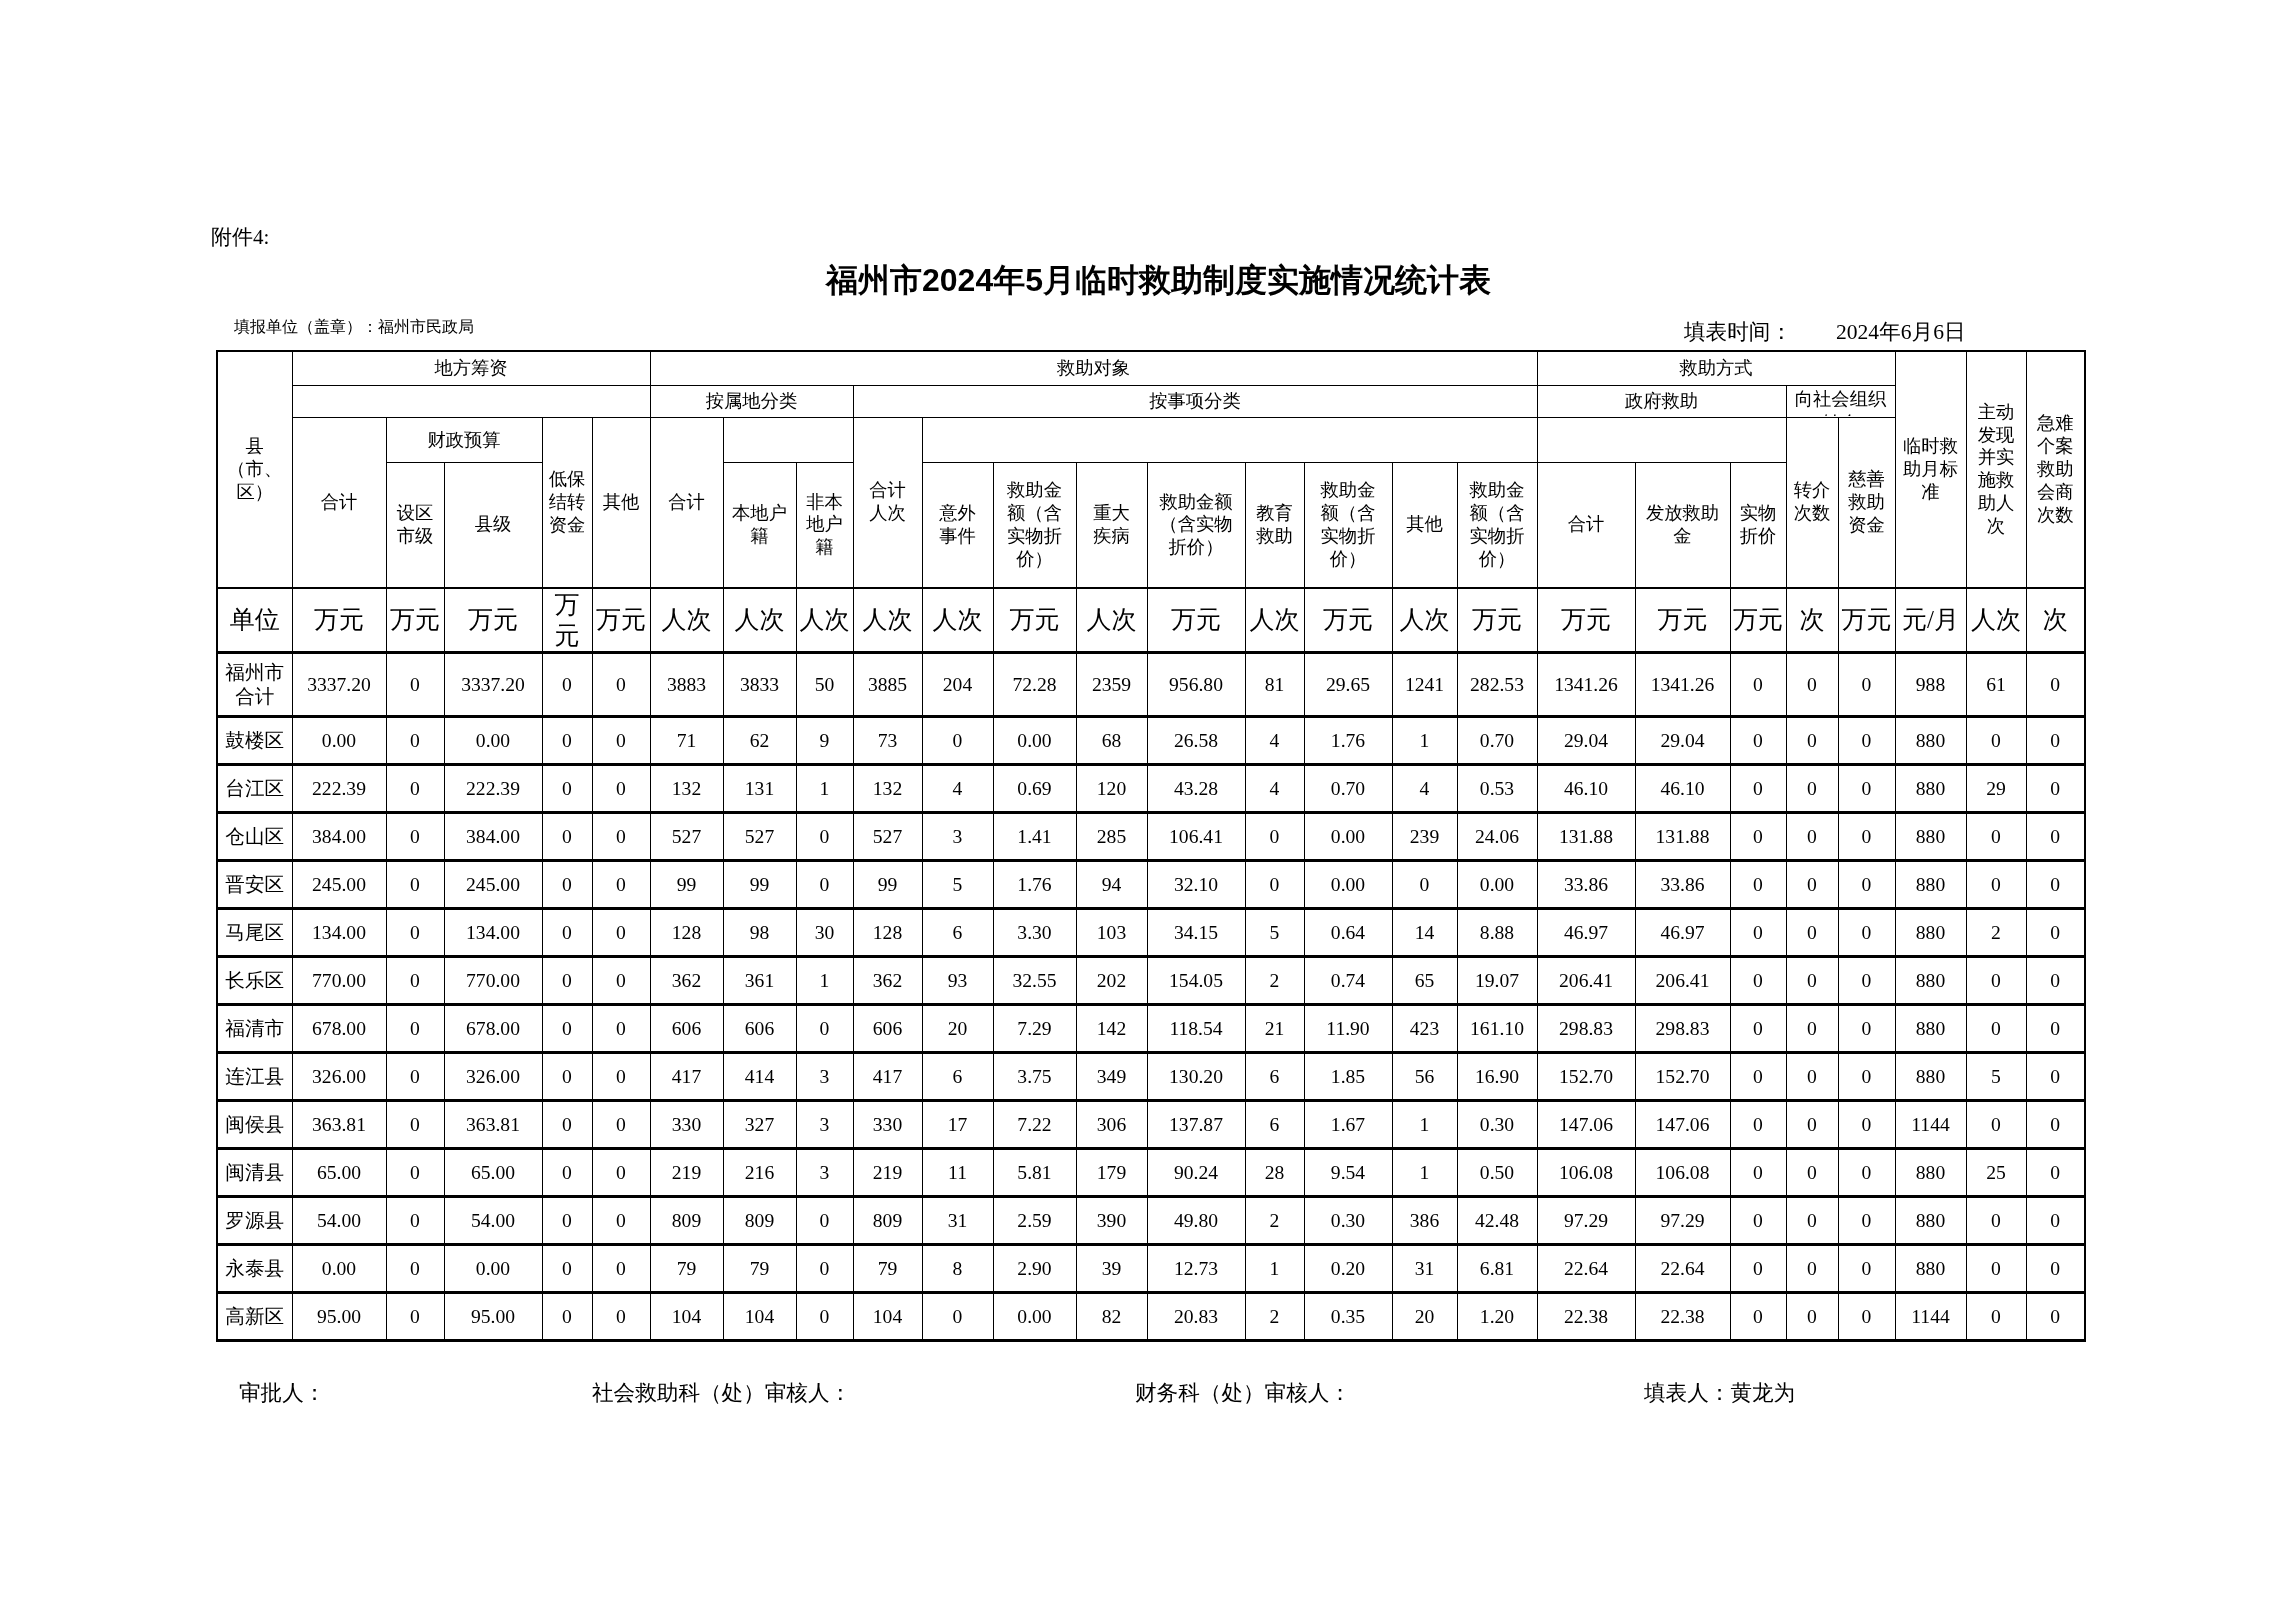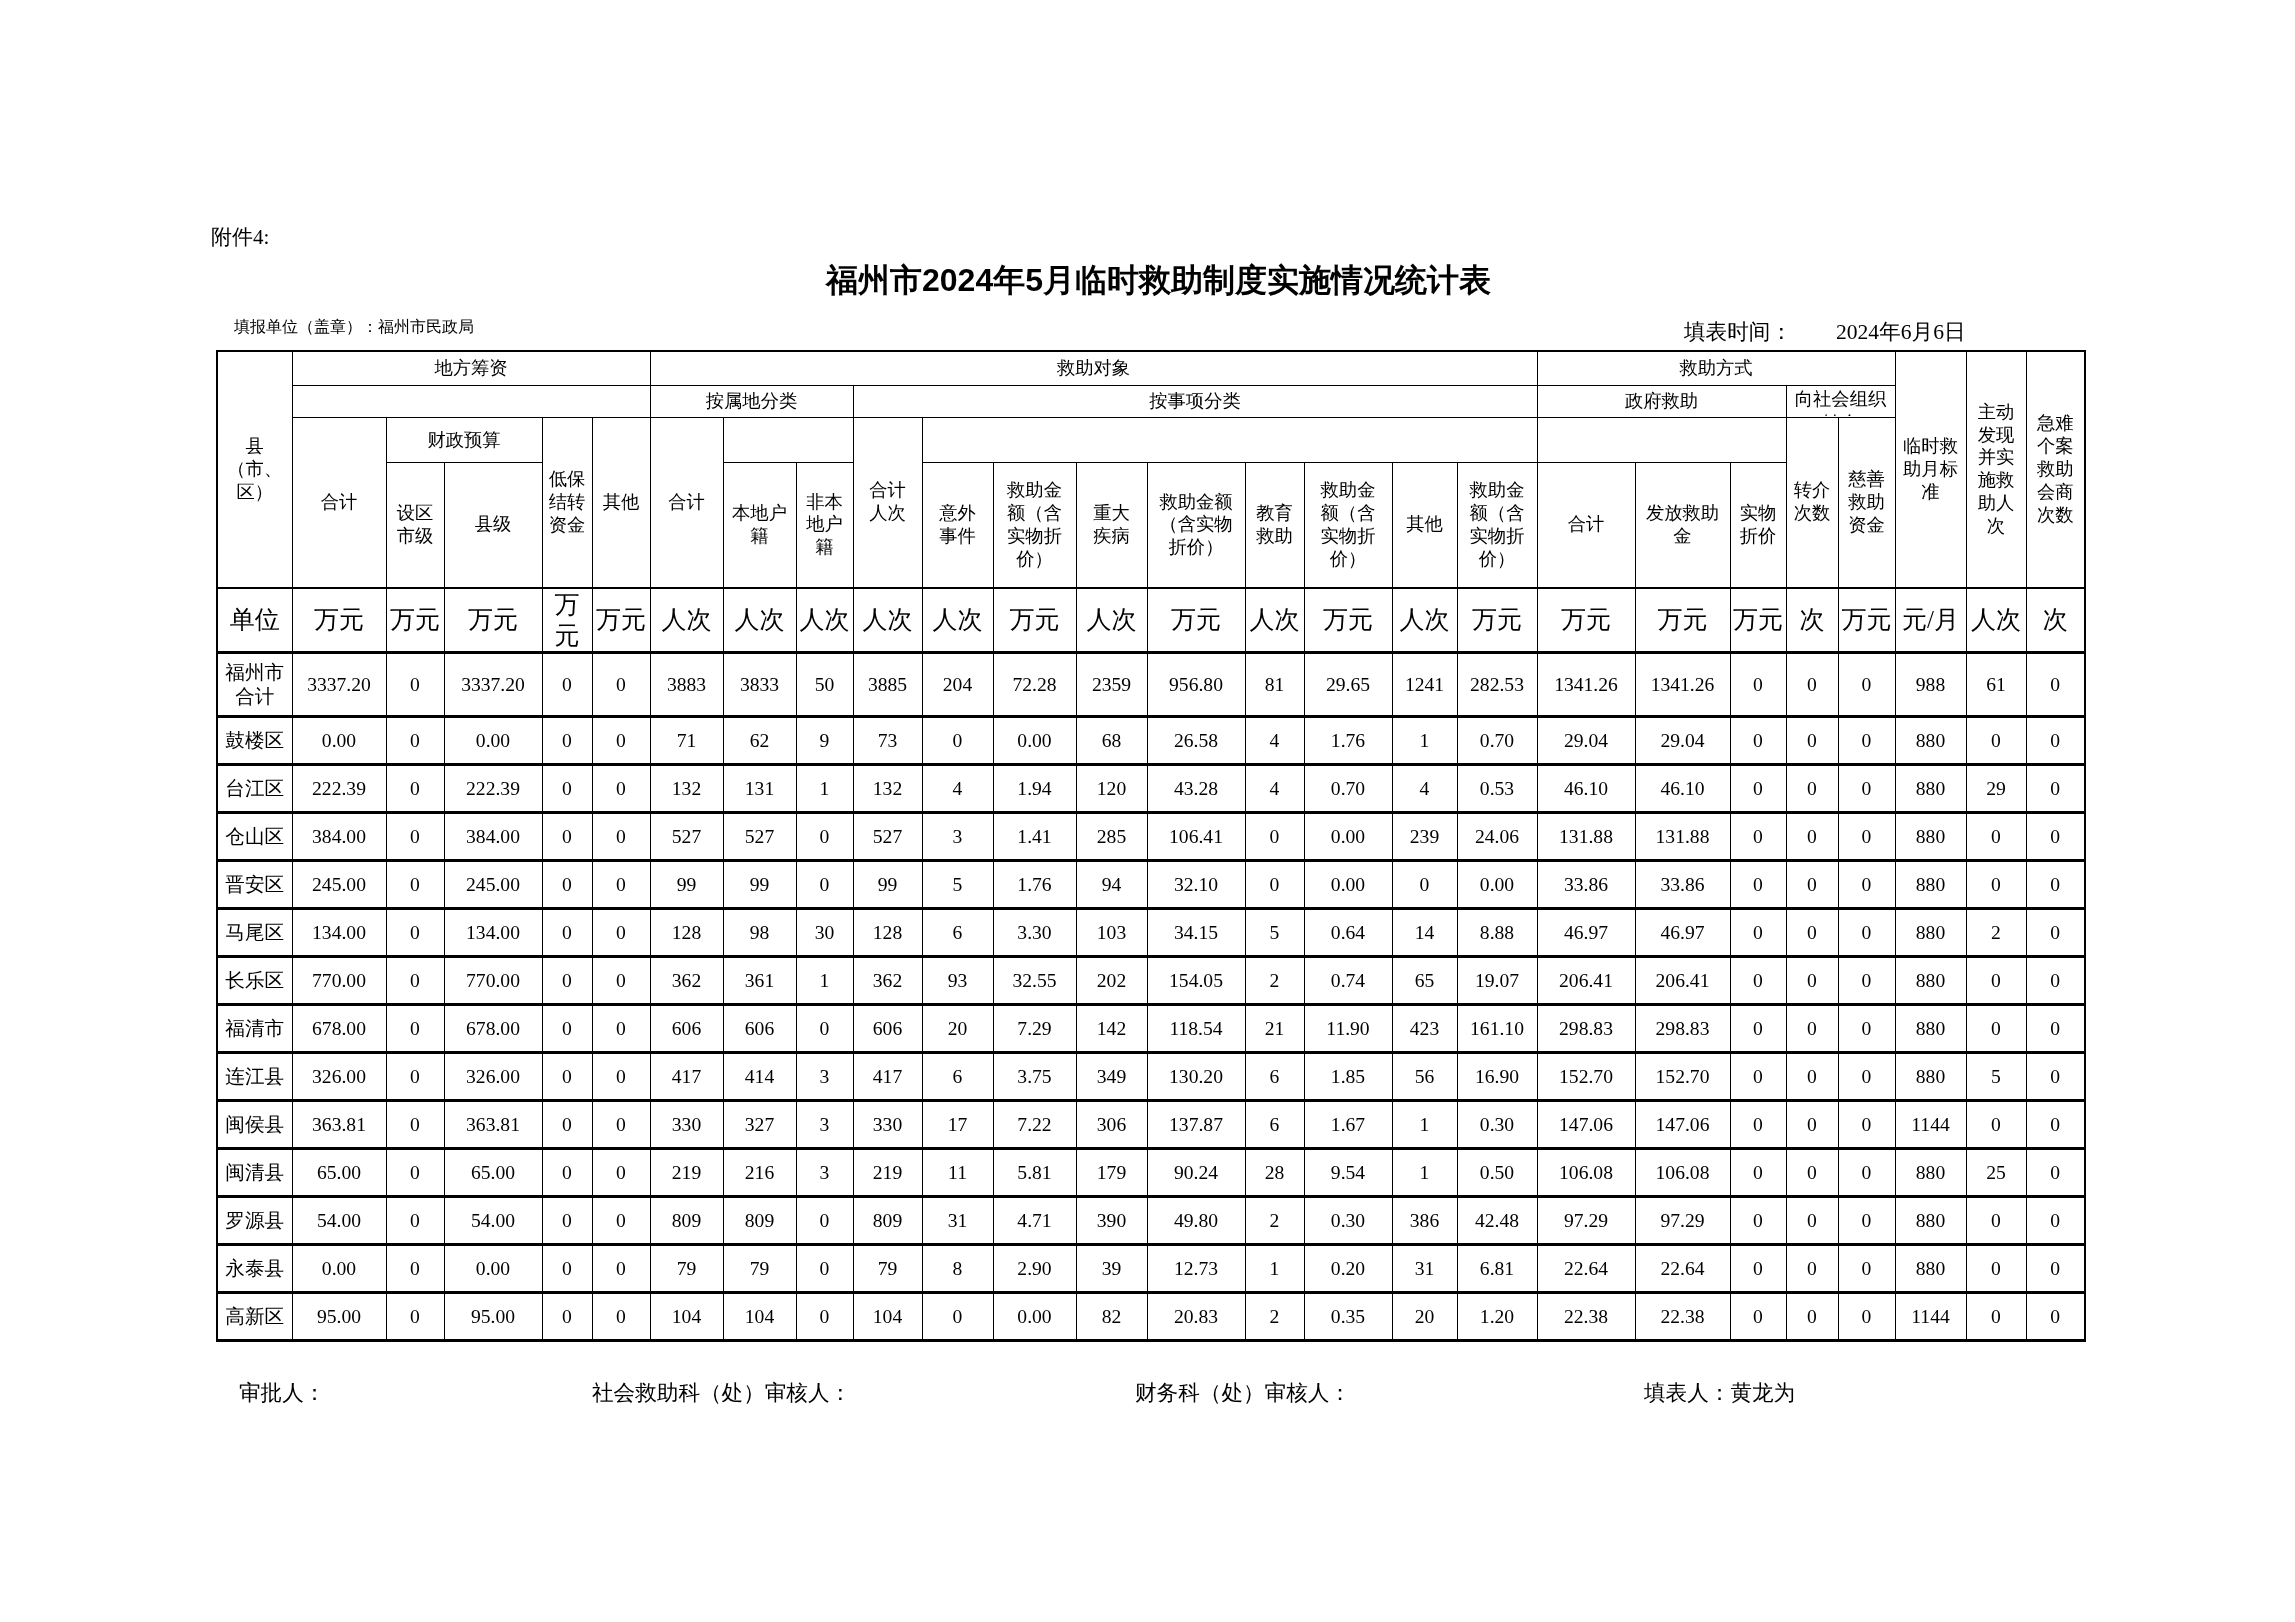--- a/index.html
+++ b/index.html
@@ -228,21 +228,21 @@
         <td>222.39</td>
         <td>0</td>
         <td>222.39</td>
         <td>0</td>
         <td>0</td>
         <td>132</td>
         <td>131</td>
         <td>1</td>
         <td>132</td>
         <td>4</td>
-        <td>1.94</td>
+        <td>0.69</td>
         <td>120</td>
         <td>43.28</td>
         <td>4</td>
         <td>0.70</td>
         <td>4</td>
         <td>0.53</td>
         <td>46.10</td>
         <td>46.10</td>
         <td>0</td>
         <td>0</td>
@@ -480,21 +480,21 @@
         <td>54.00</td>
         <td>0</td>
         <td>54.00</td>
         <td>0</td>
         <td>0</td>
         <td>809</td>
         <td>809</td>
         <td>0</td>
         <td>809</td>
         <td>31</td>
-        <td>4.71</td>
+        <td>2.59</td>
         <td>390</td>
         <td>49.80</td>
         <td>2</td>
         <td>0.30</td>
         <td>386</td>
         <td>42.48</td>
         <td>97.29</td>
         <td>97.29</td>
         <td>0</td>
         <td>0</td>

